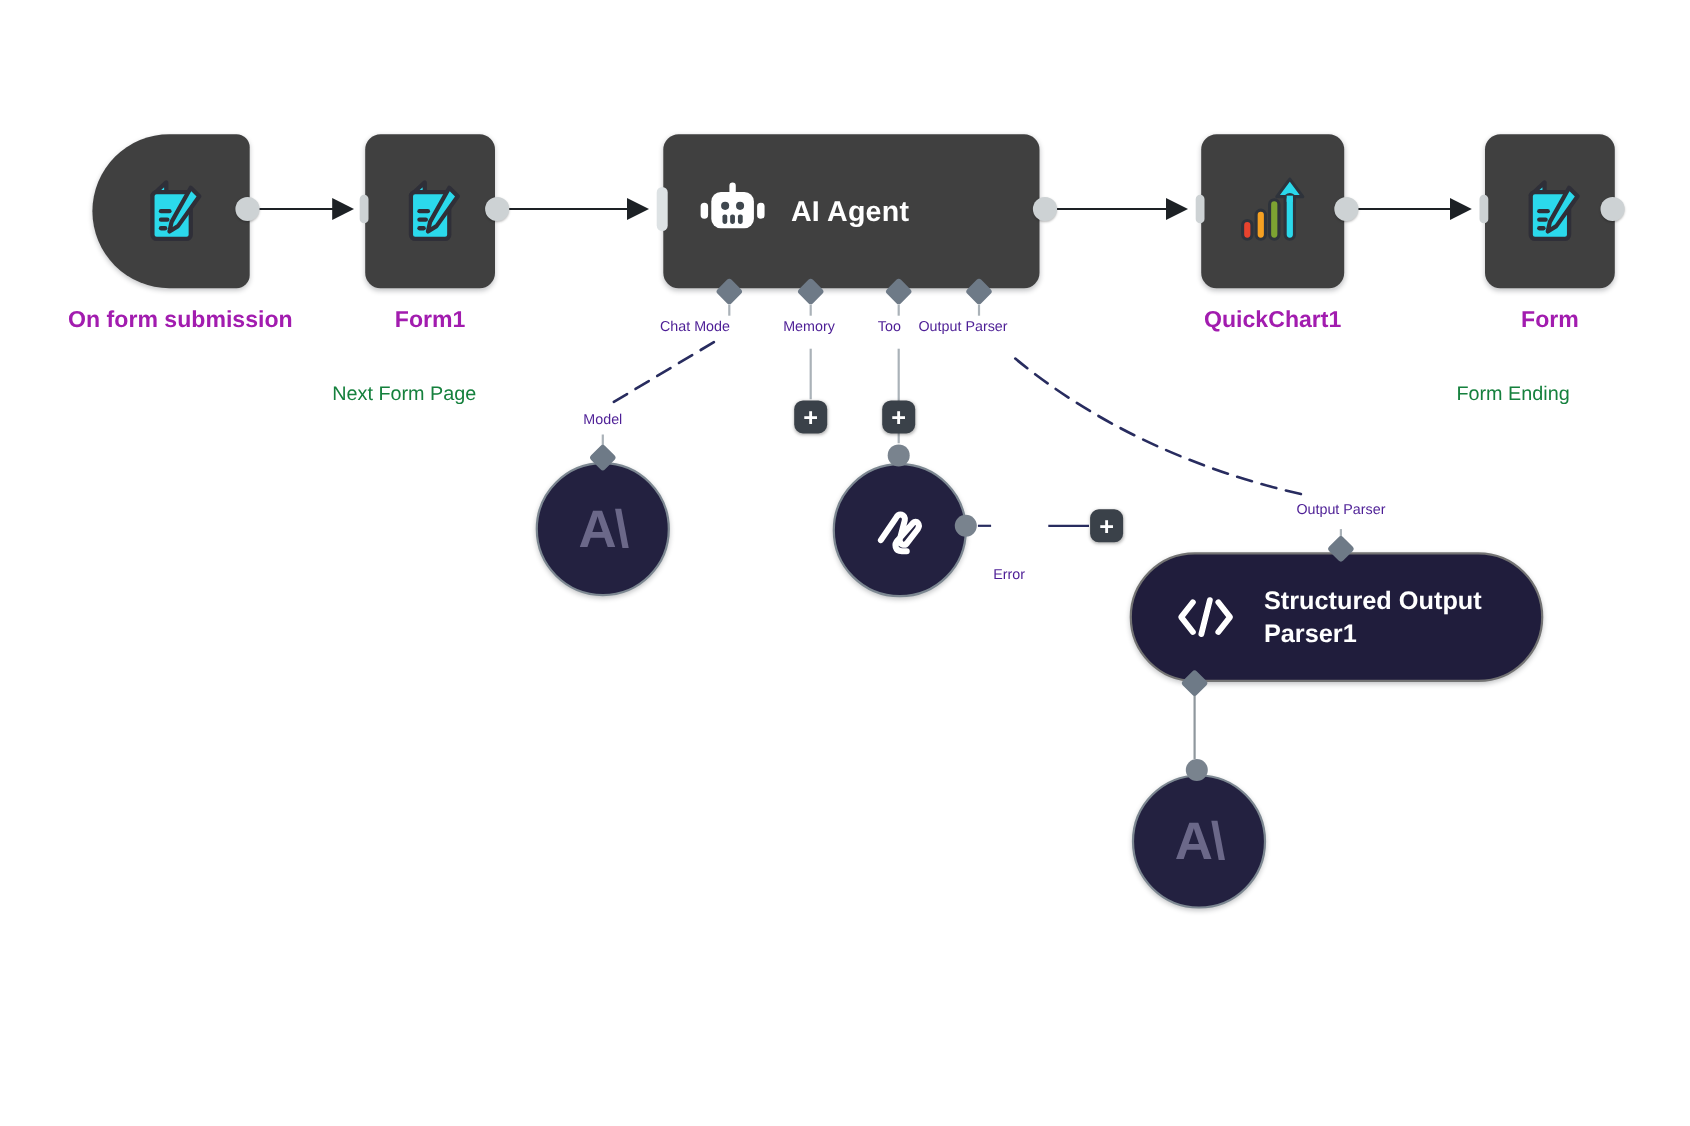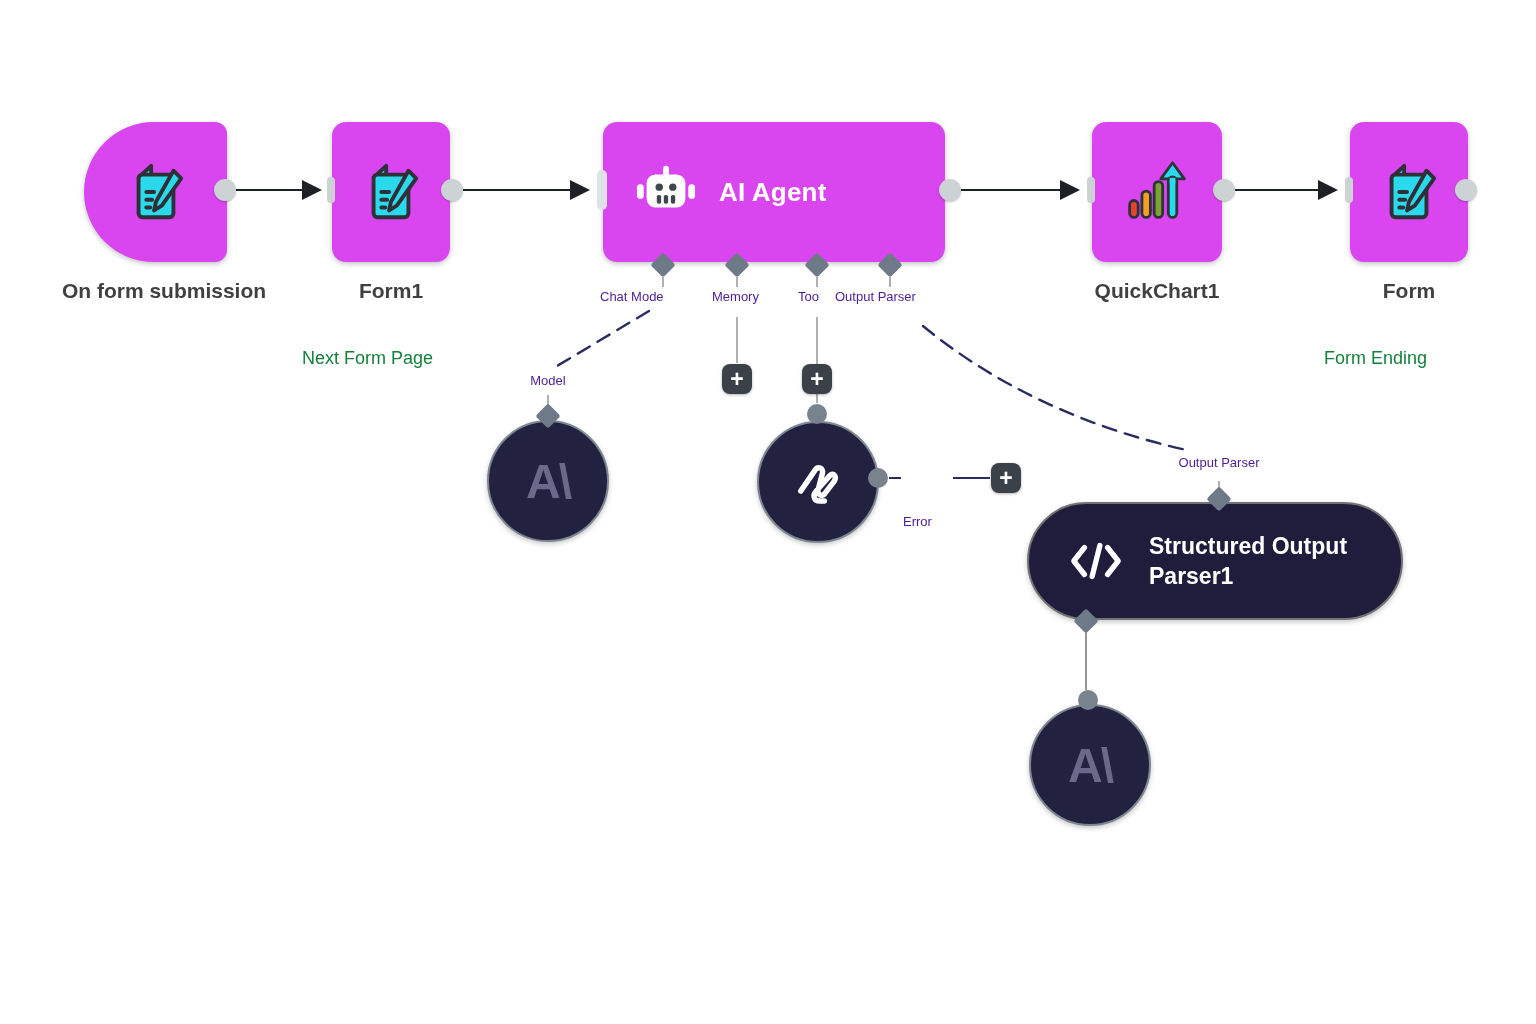--- a/index.html
+++ b/index.html
@@ -1,24 +1,24 @@
 <!DOCTYPE html>
 <html><head>
 <meta charset="utf-8">
 <style>
   html,body{margin:0;padding:0;background:#fff;}
   #canvas{position:relative;width:1536px;height:1024px;background:#ffffff;overflow:hidden;
           font-family:"Liberation Sans",sans-serif;}
   #wires{position:absolute;left:0;top:0;z-index:0;}
-  .node{position:absolute;background:#d946ef;border-radius:14px;z-index:2;
+  .node{position:absolute;background:#404040;border-radius:14px;z-index:2;
         display:flex;align-items:center;justify-content:center;
         box-shadow:0 2px 5px rgba(20,25,30,.25);}
   .node.trigger{border-radius:70px 12px 12px 70px;}
   .node.wide{justify-content:flex-start;padding-left:32px;box-sizing:border-box;gap:22px;}
-  .node-title{position:absolute;text-align:center;font-weight:bold;font-size:21px;color:#404040;z-index:2;}
+  .node-title{position:absolute;text-align:center;font-weight:bold;font-size:21px;color:#a21caf;z-index:2;}
   .node-sub{position:absolute;text-align:left;font-size:18px;color:#15803d;z-index:2;margin-top:36px;}
   .agent-title{color:#fff;font-weight:bold;font-size:26px;letter-spacing:.2px;}
   .outcircle{position:absolute;width:22px;height:22px;border-radius:50%;background:#cdd2d4;
              box-shadow:0 1px 2px rgba(0,0,0,.25);z-index:3;}
   .iotab{position:absolute;width:8px;height:26px;border-radius:4px;background:#cdd2d4;z-index:3;}
   .iotab.big{width:10px;height:40px;border-radius:5px;background:#dde2e4;}
   .diamond{position:absolute;width:18px;height:18px;background:#6e7a87;transform:rotate(45deg);
            border-radius:3px;z-index:3;}
   .portcircle{position:absolute;width:20px;height:20px;border-radius:50%;background:#79838e;z-index:3;}
   .portlbl{position:absolute;font-size:13px;color:#4c1d95;white-space:nowrap;z-index:2;}

